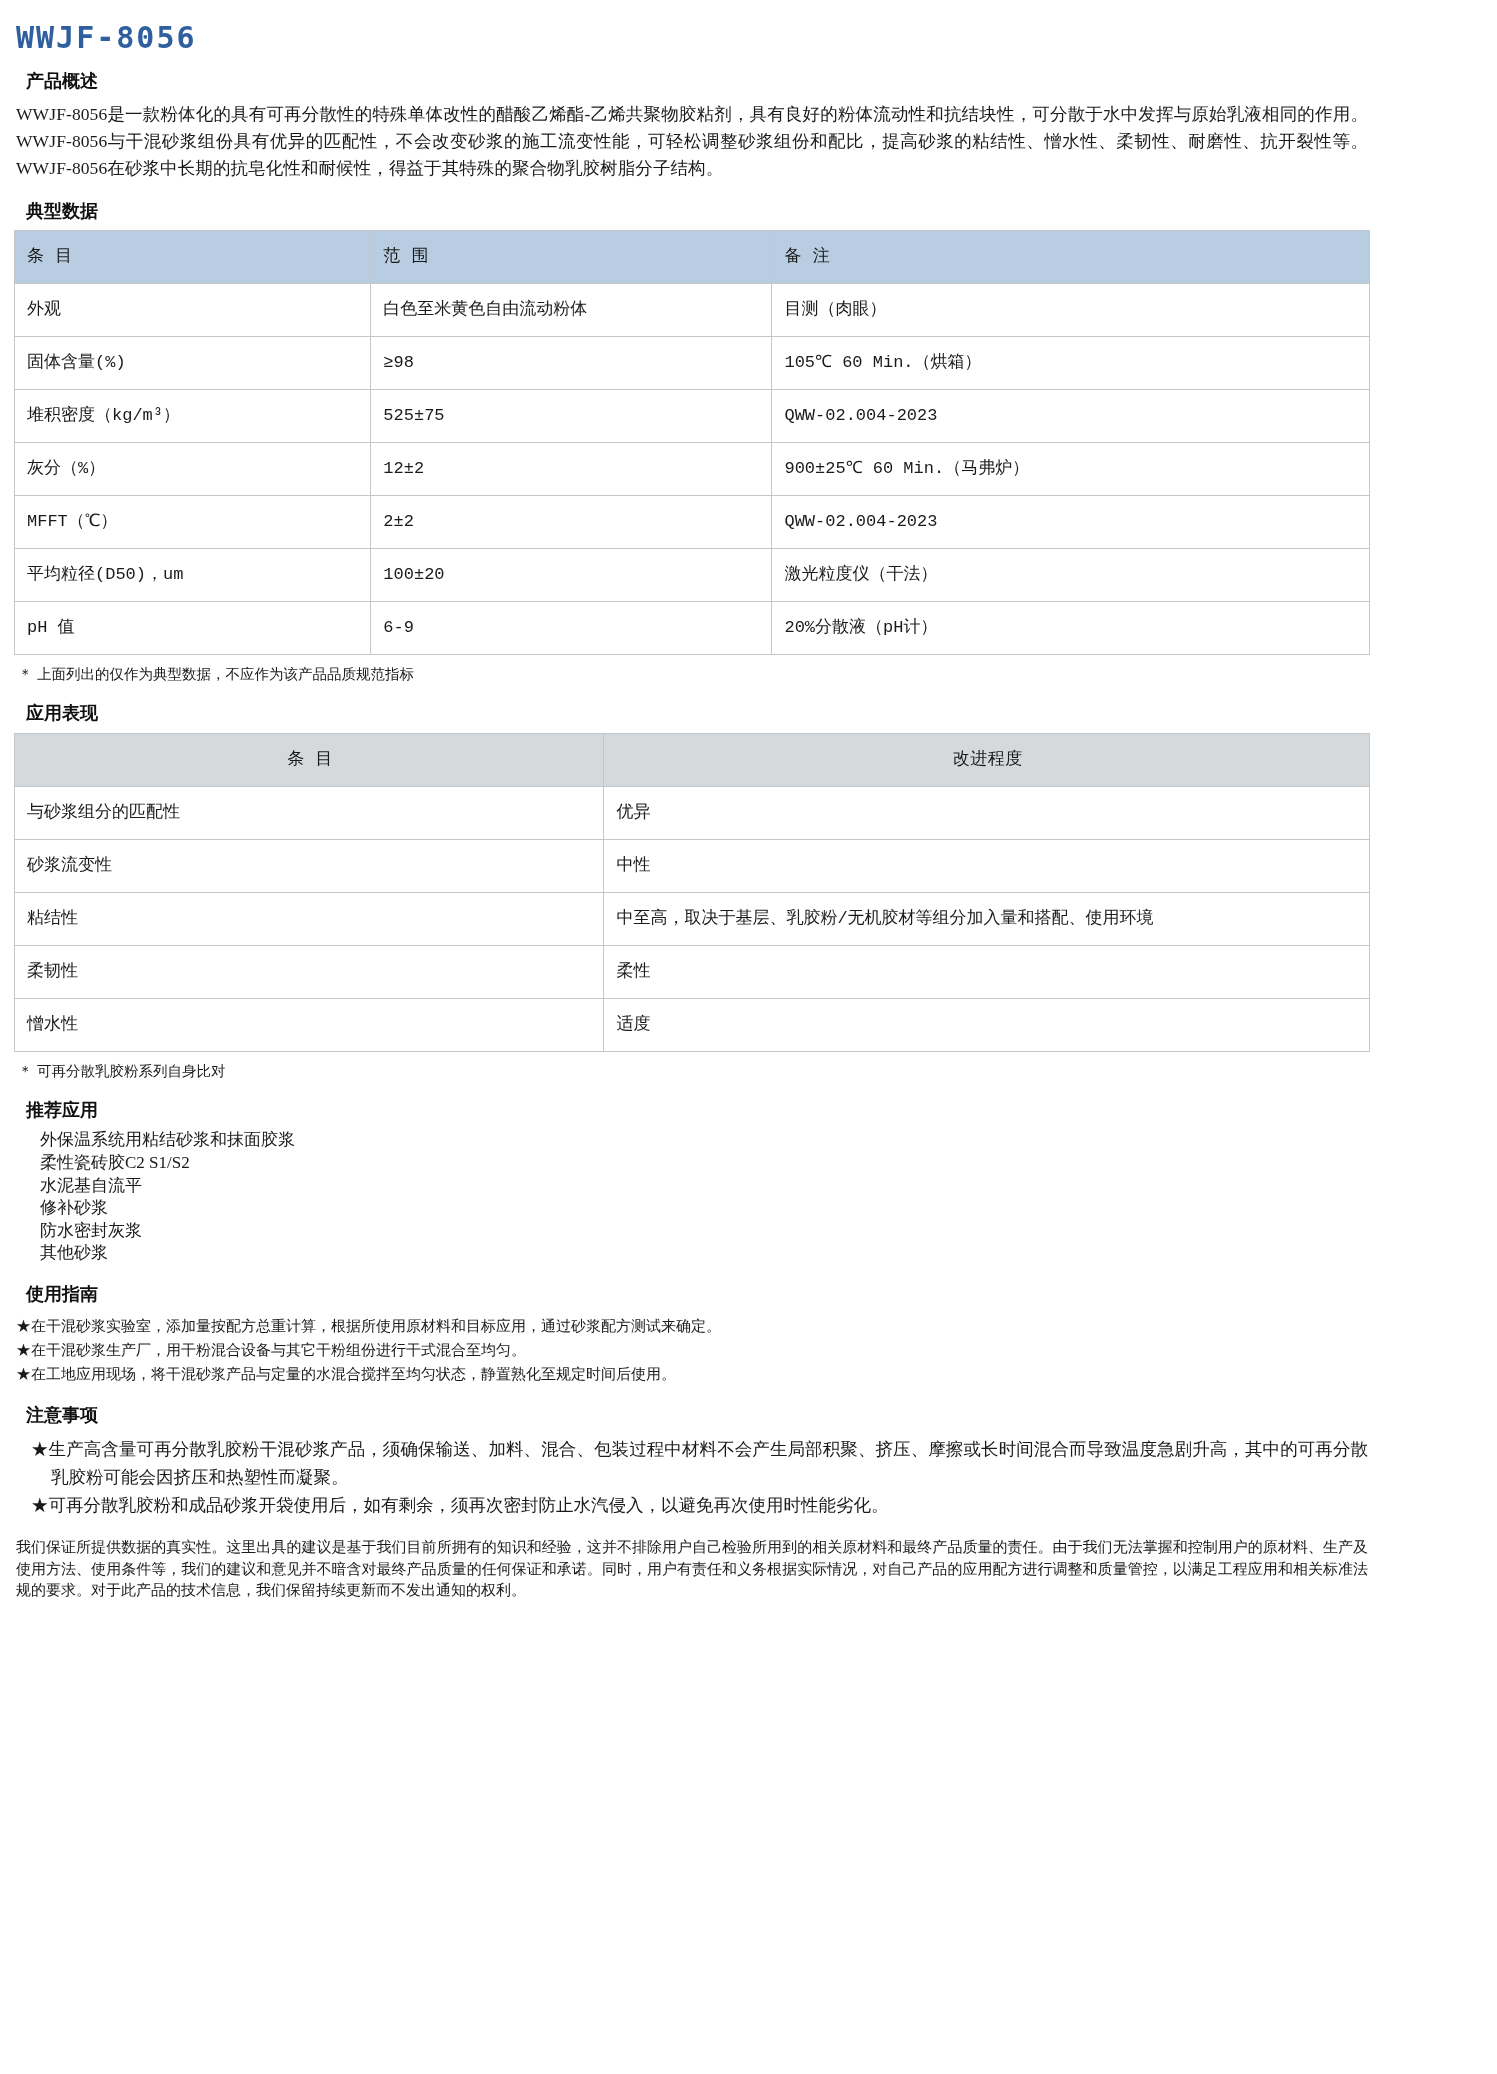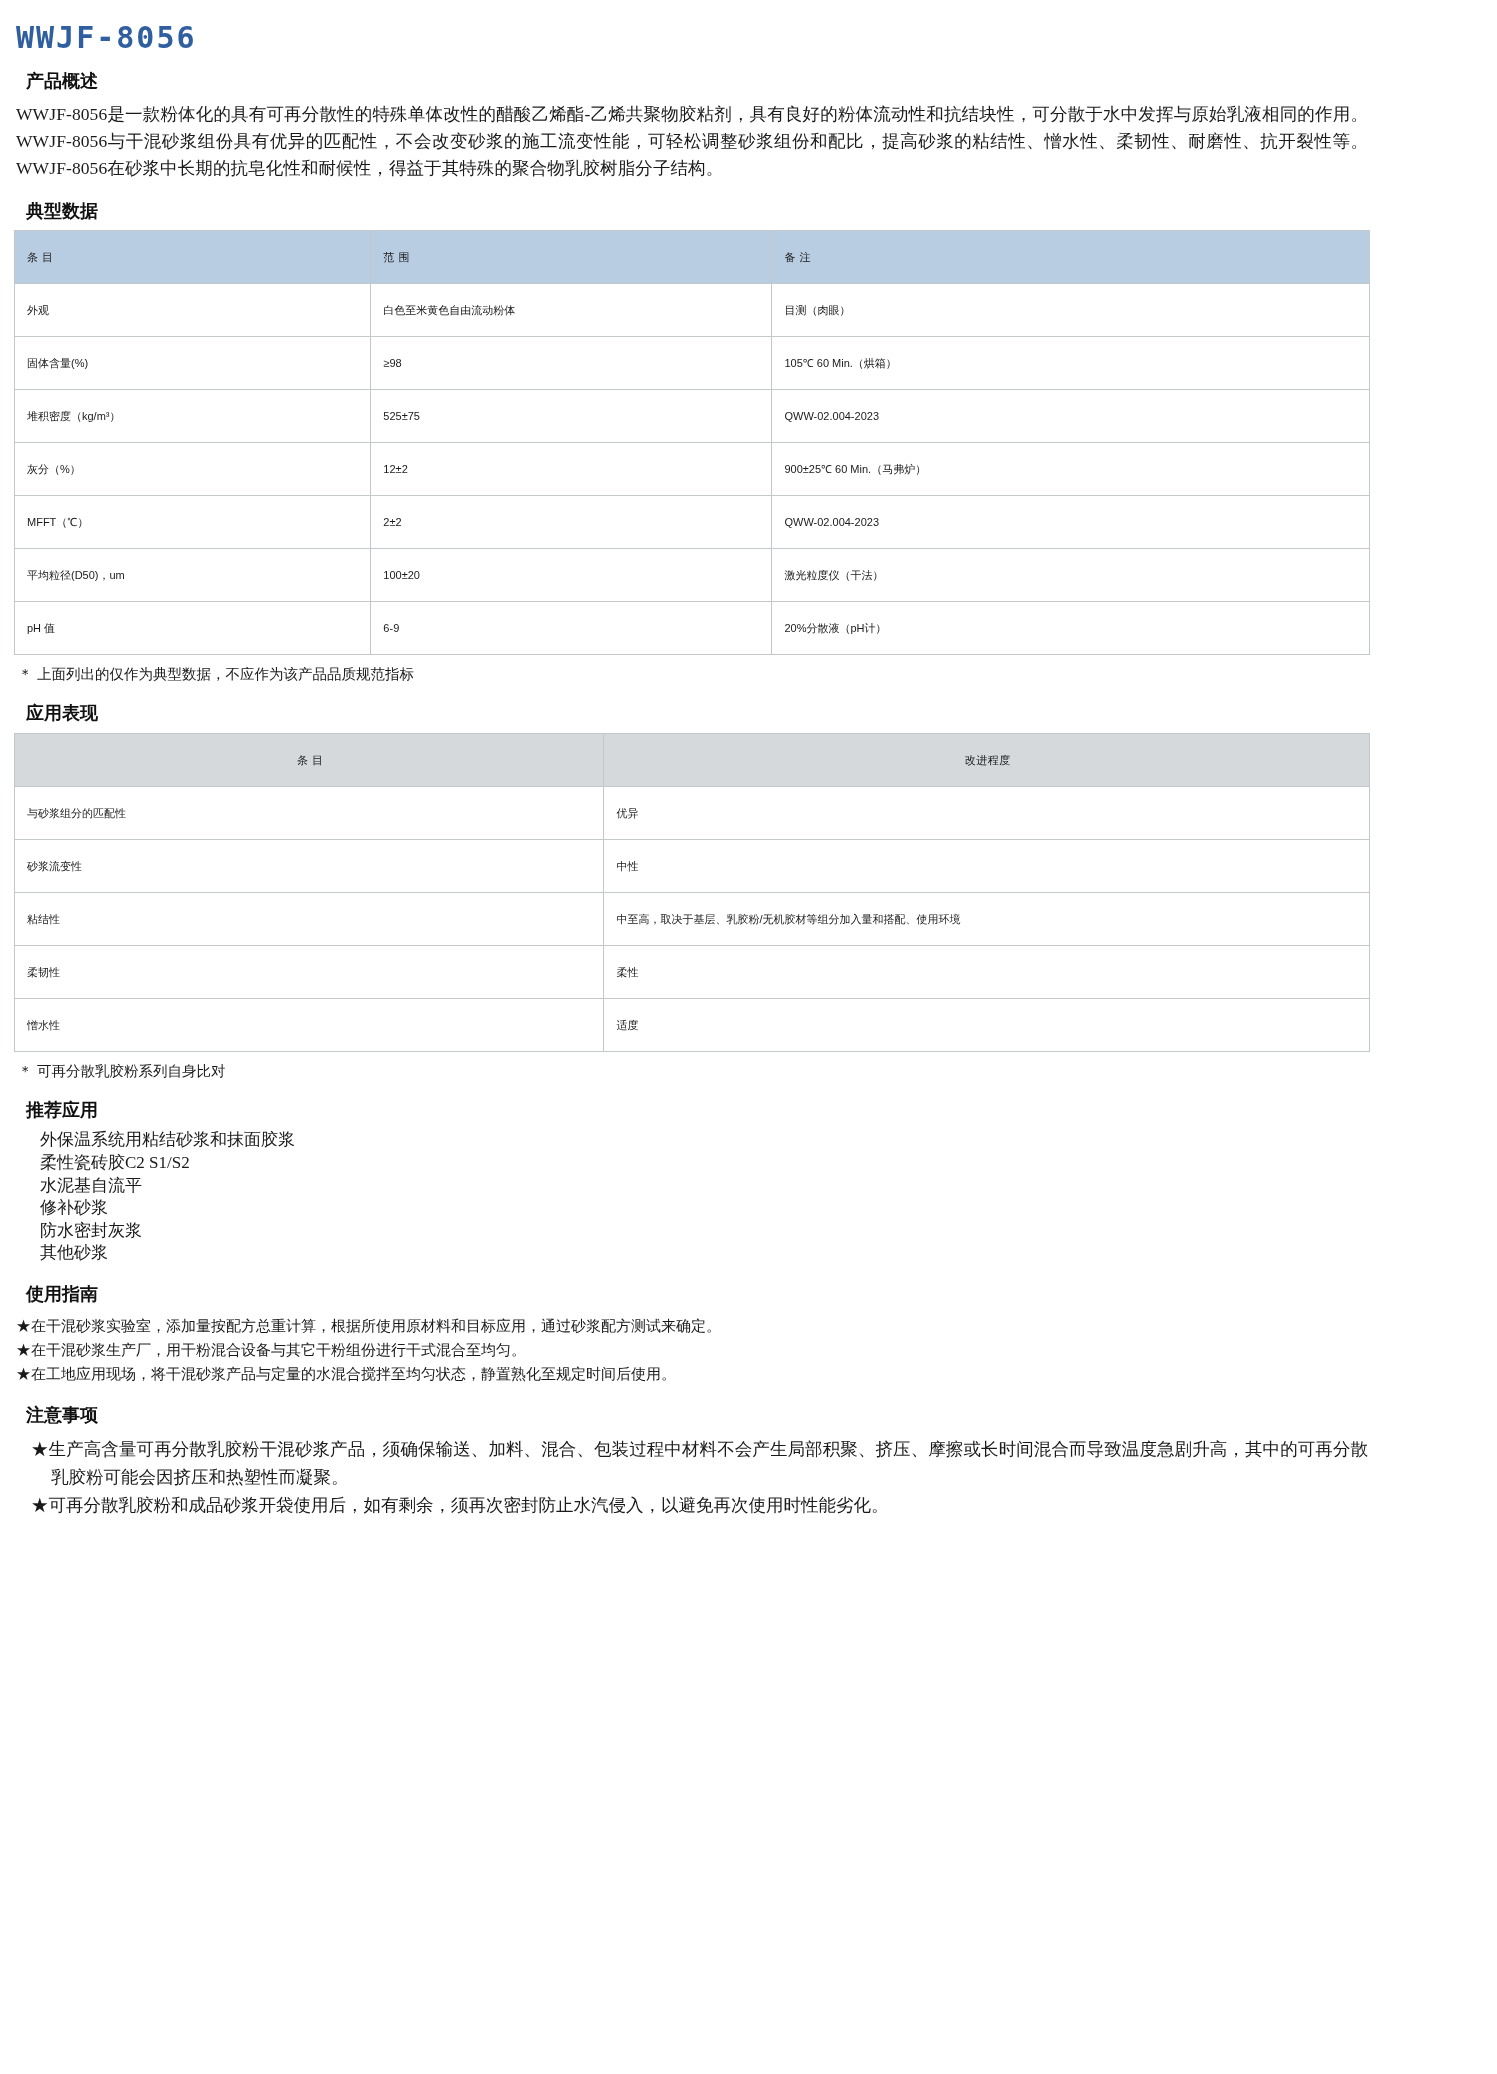--- a/index.html
+++ b/index.html
@@ -44,22 +44,22 @@
     font-size: 17.5px;
     line-height: 1.55;
     text-align: justify;
     margin: 0 2px 0 2px;
     letter-spacing: 0.1px;
   }
   table {
     border-collapse: collapse;
     width: 100%;
     table-layout: fixed;
-    font-family: Liberation Sans, sans-serif;
-    font-size: 11px;
+    font-family: Liberation Mono, monospace;
+    font-size: 17px;
   }
   
   .typical-table th, .typical-table td {
     border: 1px solid #c3c8cc;
     padding: 11px 10px 11px 12px;
     text-align: left;
     vertical-align: middle;
     line-height: 1.3;
   }
   .typical-table thead th {
@@ -264,14 +264,15 @@
   <div class="guide-line">★在工地应用现场，将干混砂浆产品与定量的水混合搅拌至均匀状态，静置熟化至规定时间后使用。</div>
 
   <h2 class="section-head">注意事项</h2>
   <div class="caution-line">
     <span class="indent-hang">★生产高含量可再分散乳胶粉干混砂浆产品，须确保输送、加料、混合、包装过程中材料不会产生局部积聚、挤压、摩擦或长时间混合而导致温度急剧升高，其中的可再分散乳胶粉可能会因挤压和热塑性而凝聚。</span>
   </div>
   <div class="caution-line">
     <span class="indent-hang">★可再分散乳胶粉和成品砂浆开袋使用后，如有剩余，须再次密封防止水汽侵入，以避免再次使用时性能劣化。</span>
   </div>
 
+  <div class="disclaimer">我们保证所提供数据的真实性。这里出具的建议是基于我们目前所拥有的知识和经验，这并不排除用户自己检验所用到的相关原材料和最终产品质量的责任。由于我们无法掌握和控制用户的原材料、生产及使用方法、使用条件等，我们的建议和意见并不暗含对最终产品质量的任何保证和承诺。同时，用户有责任和义务根据实际情况，对自己产品的应用配方进行调整和质量管控，以满足工程应用和相关标准法规的要求。对于此产品的技术信息，我们保留持续更新而不发出通知的权利。</div>
 
 </div>
 
 </body></html>

